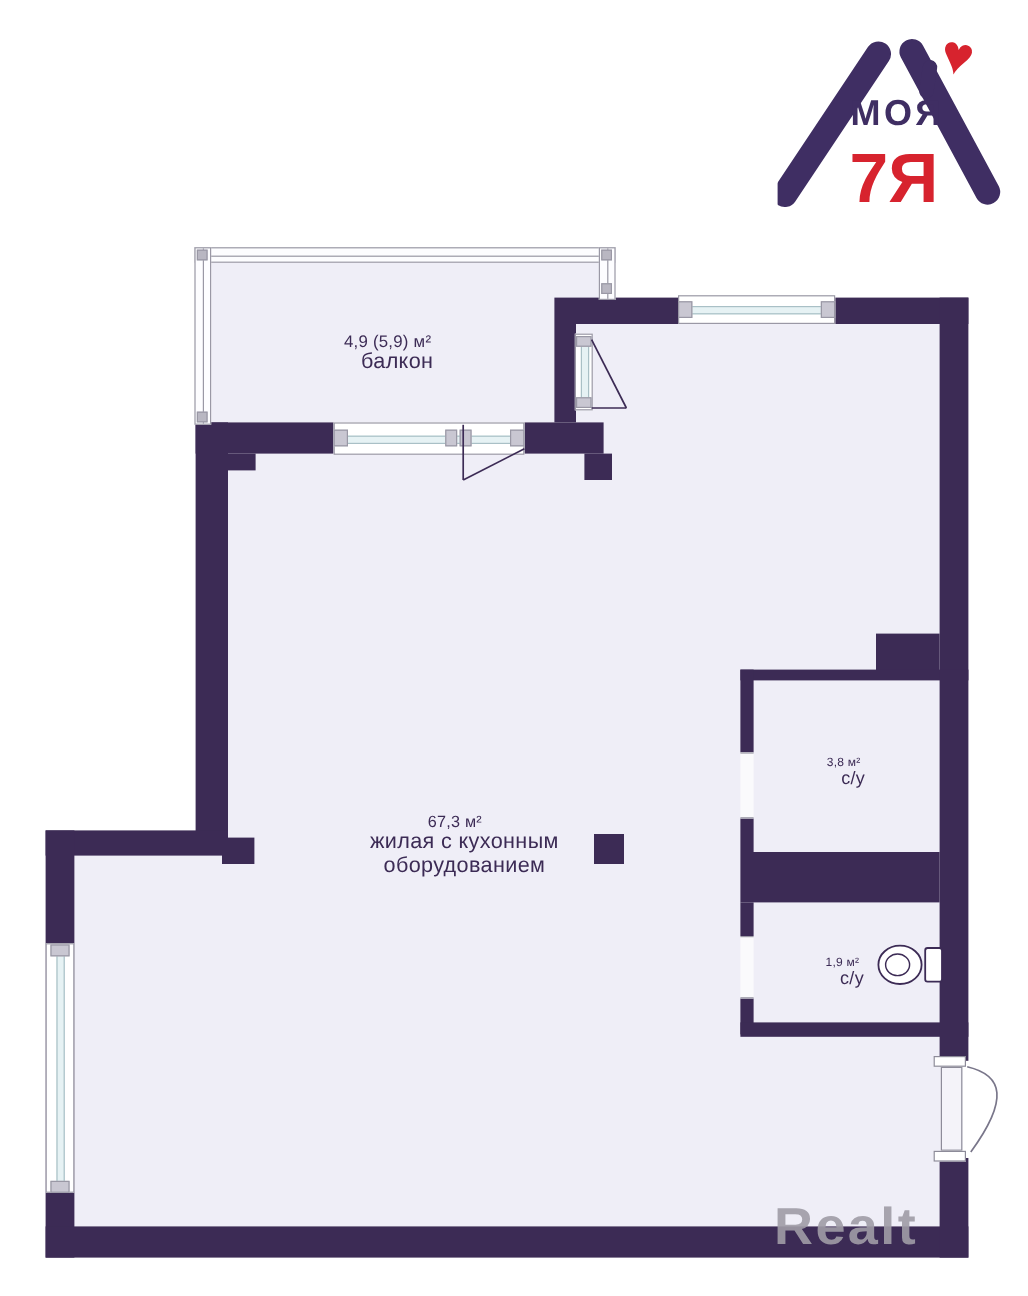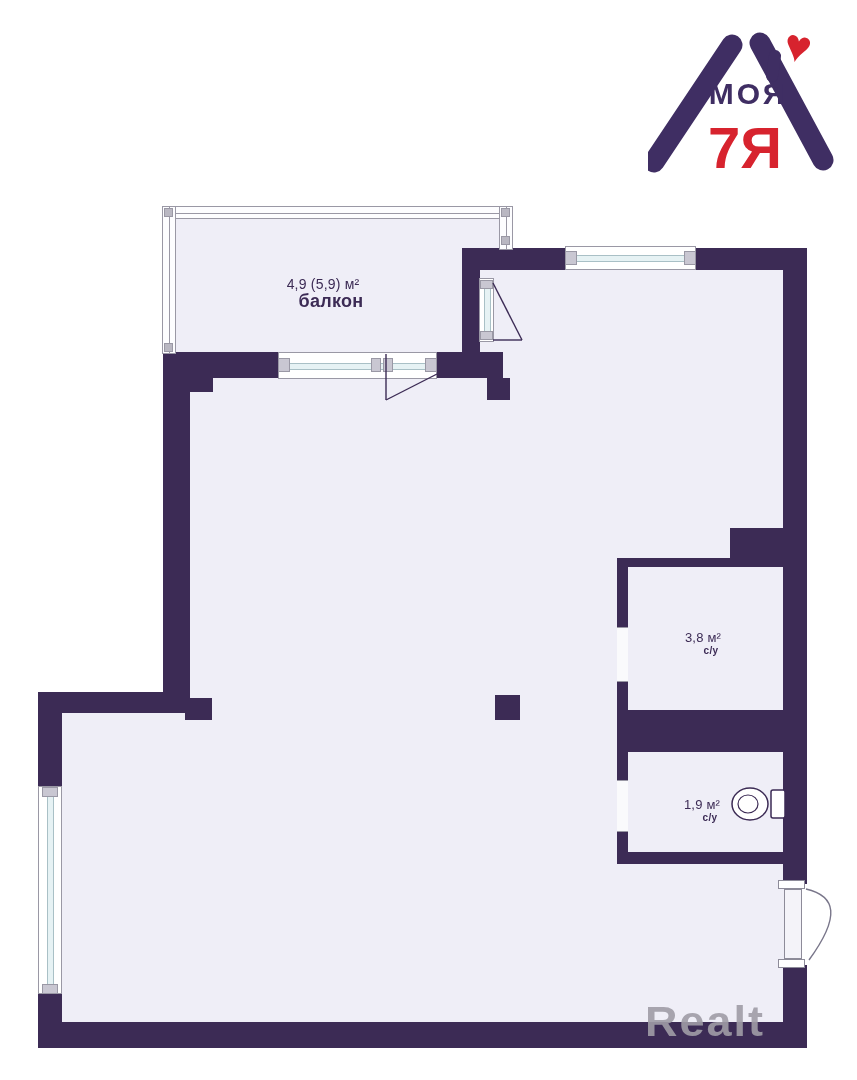--- a/index.html
+++ b/index.html
@@ -21,23 +21,23 @@
   .window.h::after{content:""; position:absolute; left:2px; right:2px; top:50%; height:5px; margin-top:-3px;
     background:var(--glass); border-top:1px solid #a9c0c6; border-bottom:1px solid #a9c0c6;}
   .window.v::after{content:""; position:absolute; top:2px; bottom:2px; left:50%; width:5px; margin-left:-3px;
     background:var(--glass); border-left:1px solid #a9c0c6; border-right:1px solid #a9c0c6;}
   .mullion{position:absolute; background:#c9c7d2; border:1px solid var(--frame); box-sizing:border-box; z-index:3;}
   .opening{position:absolute; background:#fafafc; border-top:1px solid var(--frame); border-bottom:1px solid var(--frame); box-sizing:border-box;}
   .jamb{position:absolute; background:#fff; border:1px solid #8d8b99; box-sizing:border-box; z-index:4;}
   .leaf{position:absolute; background:#f4f3f9; border:1px solid #8d8b99; box-sizing:border-box; z-index:3;}
   .room-label{position:absolute; transform:translateX(-50%); text-align:center; color:var(--wall); z-index:6; white-space:nowrap;}
   .room-label .area{font-size:14px; font-weight:400; letter-spacing:.2px;}
-  .room-label .name{font-size:18px; font-weight:700; letter-spacing:.3px; line-height:1.1;margin-left:16px;}
-  .room-label.small .area{font-size:13px;}
-  .room-label.small .name{font-size:10px;}
+  .room-label .name{font-size:18px; font-weight:400; letter-spacing:.3px; line-height:1.1;margin-left:16px;}
+  .room-label.small .area{font-size:10px;}
+  .room-label.small .name{font-size:15px;}
   .room-label.wrap{white-space:normal;}
   .lines-svg{position:absolute; left:0; top:0; z-index:5; pointer-events:none;}
   .logo-svg{position:absolute; left:648px; top:18px; z-index:7;}
   .watermark{
     position:absolute; left:645px; top:996px; z-index:8;
     font-size:45px; font-weight:800; letter-spacing:2px; color:var(--watermark);
     opacity:.9; transform:scaleY(.96);
   }
 </style>
 </head>
@@ -124,20 +124,24 @@
       <rect x="771" y="790" width="14" height="28" rx="2" fill="#ffffff" stroke="#3C2B55" stroke-width="1.5"></rect>
       <ellipse cx="750" cy="804" rx="18" ry="16" fill="#ffffff" stroke="#3C2B55" stroke-width="1.5"></ellipse>
       <ellipse cx="748" cy="804" rx="10" ry="9" fill="none" stroke="#3C2B55" stroke-width="1.2"></ellipse>
     </g>
   </svg>
 
   <div class="room-label" style="left:323px;top:276px;">
     <div class="area">4,9 (5,9) м²</div>
     <div class="name">балкон</div>
   </div>
+  <div class="room-label wrap" style="left:379px;top:677px;width:225px;">
+    <div class="area" style="font-size:13.5px;">67,3 м²</div>
+    <div class="name">жилая с кухонным оборудованием</div>
+  </div>
   <div class="room-label small" style="left:703px;top:630px;">
     <div class="area">3,8 м²</div>
     <div class="name">с/у</div>
   </div>
   <div class="room-label small" style="left:702px;top:797px;">
     <div class="area">1,9 м²</div>
     <div class="name">с/у</div>
   </div>
 
   <svg class="logo-svg" width="200" height="170" viewBox="0 0 200 170">

